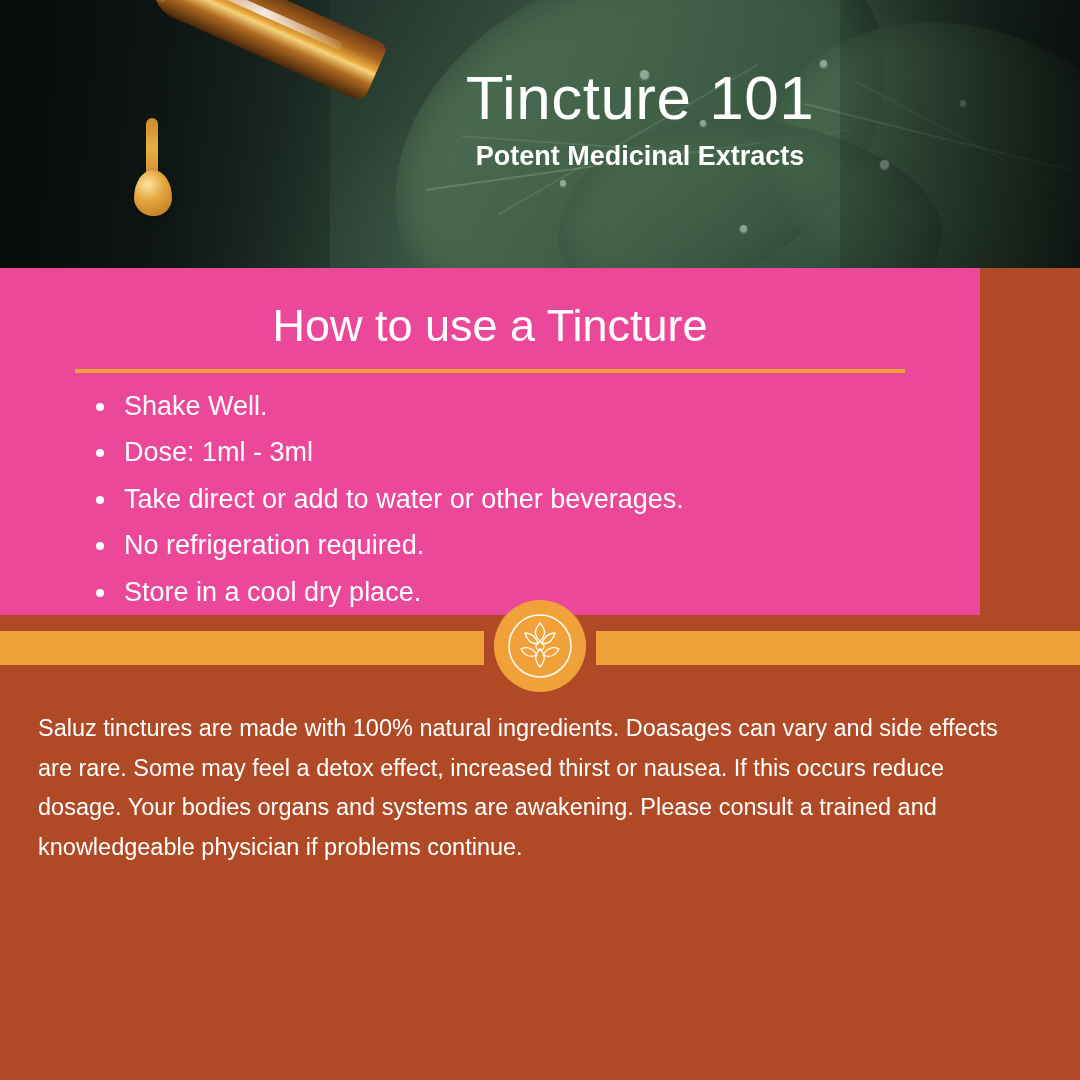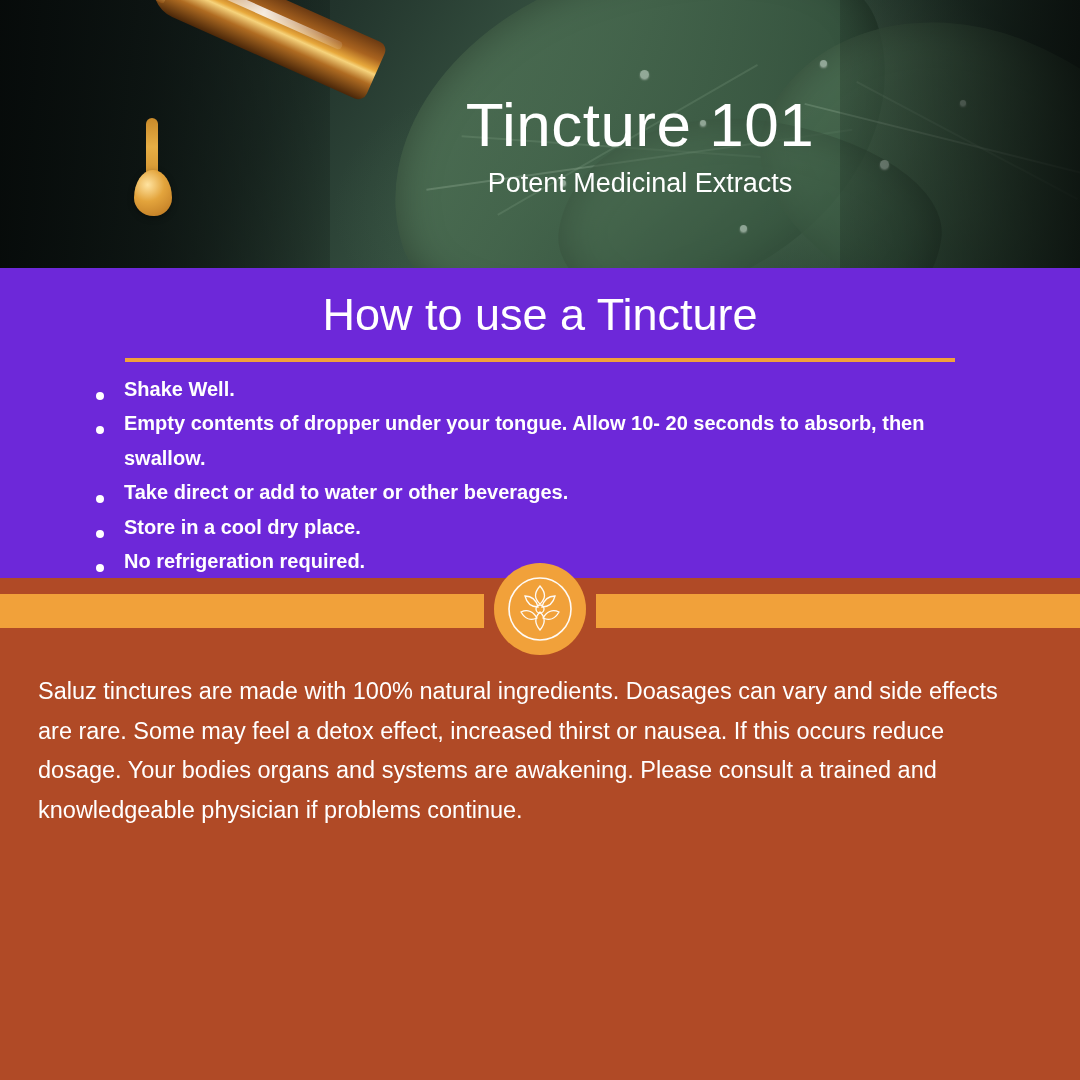--- a/index.html
+++ b/index.html
@@ -122,47 +122,47 @@
     top: 170px;
     width: 38px;
     height: 46px;
     border-radius: 50% 50% 48% 52% / 62% 62% 40% 40%;
     background: radial-gradient(circle at 36% 32%, #ffe3a0 0%, #e3a43c 42%, #b9731f 100%);
     box-shadow: 0 2px 6px rgba(0,0,0,0.35);
   }
   .hero-text {
     position: absolute;
     left: 0;
-    top: 93px;
+    top: 66px;
     width: 1080px;
     text-align: center;
     pointer-events: none;
   }
   .hero-title {
     color: #ffffff;
     font-size: 62px;
     line-height: 1.02;
     font-weight: 400;
     letter-spacing: 0.5px;
     margin-left: 200px;
   }
   .hero-sub {
     color: #ffffff;
     font-size: 27px;
-    font-weight: 400;
+    font-weight: 700;
     margin-top: 12px;
     margin-left: 200px;
   }
 
   
   .body-wrap {
     position: relative;
-    width: 1080px;
-    background: #6d28d9;
-    padding-top: 20px;
+    width: 980px;
+    background: #ec4899;
+    padding-top: 31px;
   }
   .section-title {
     color: #ffffff;
     font-size: 45px;
     font-weight: 400;
     text-align: center;
     line-height: 1.2;
     margin: 0;
   }
   .rule {
@@ -172,24 +172,24 @@
     margin: 16px auto 10px auto;
   }
   ul.steps {
     list-style: none;
     margin: 0;
     padding: 0 70px 0 92px;
   }
   ul.steps li {
     position: relative;
     color: #ffffff;
-    font-size: 20px;
+    font-size: 27px;
     line-height: 1.72;
     padding-left: 32px;
-    font-weight: 700;
+    font-weight: 400;
   }
   ul.steps li::before {
     content: "";
     position: absolute;
     left: 4px;
     top: 20px;
     width: 8px;
     height: 8px;
     border-radius: 50%;
     background: #ffffff;
@@ -274,24 +274,24 @@
       <div class="hero-title">Tincture 101</div>
       <div class="hero-sub">Potent Medicinal Extracts</div>
     </div>
   </div>
 
   <div class="body-wrap">
     <h2 class="section-title">How to use a Tincture</h2>
     <div class="rule"></div>
     <ul class="steps">
       <li>Shake Well.</li>
-      <li>Empty contents of dropper under your tongue. Allow 10- 20 seconds to absorb, then swallow.</li>
+      <li>Dose: 1ml - 3ml</li>
       <li>Take direct or add to water or other beverages.</li>
+      <li>No refrigeration required.</li>
       <li>Store in a cool dry place.</li>
-      <li>No refrigeration required.</li>
     </ul>
   </div>
 
   <div class="divider-band">
     <div class="divider-gap"></div>
     <div class="medallion">
       <svg width="66" height="66" viewBox="0 0 66 66" aria-hidden="true">
         <circle cx="33" cy="33" r="31" fill="none" stroke="#ffffff" stroke-width="1.6" opacity="0.95"></circle>
         <g fill="none" stroke="#ffffff" stroke-width="1.3" opacity="0.95">
           <path d="M33 10 C27 17, 27 22, 33 28 C39 22, 39 17, 33 10 Z"></path>

